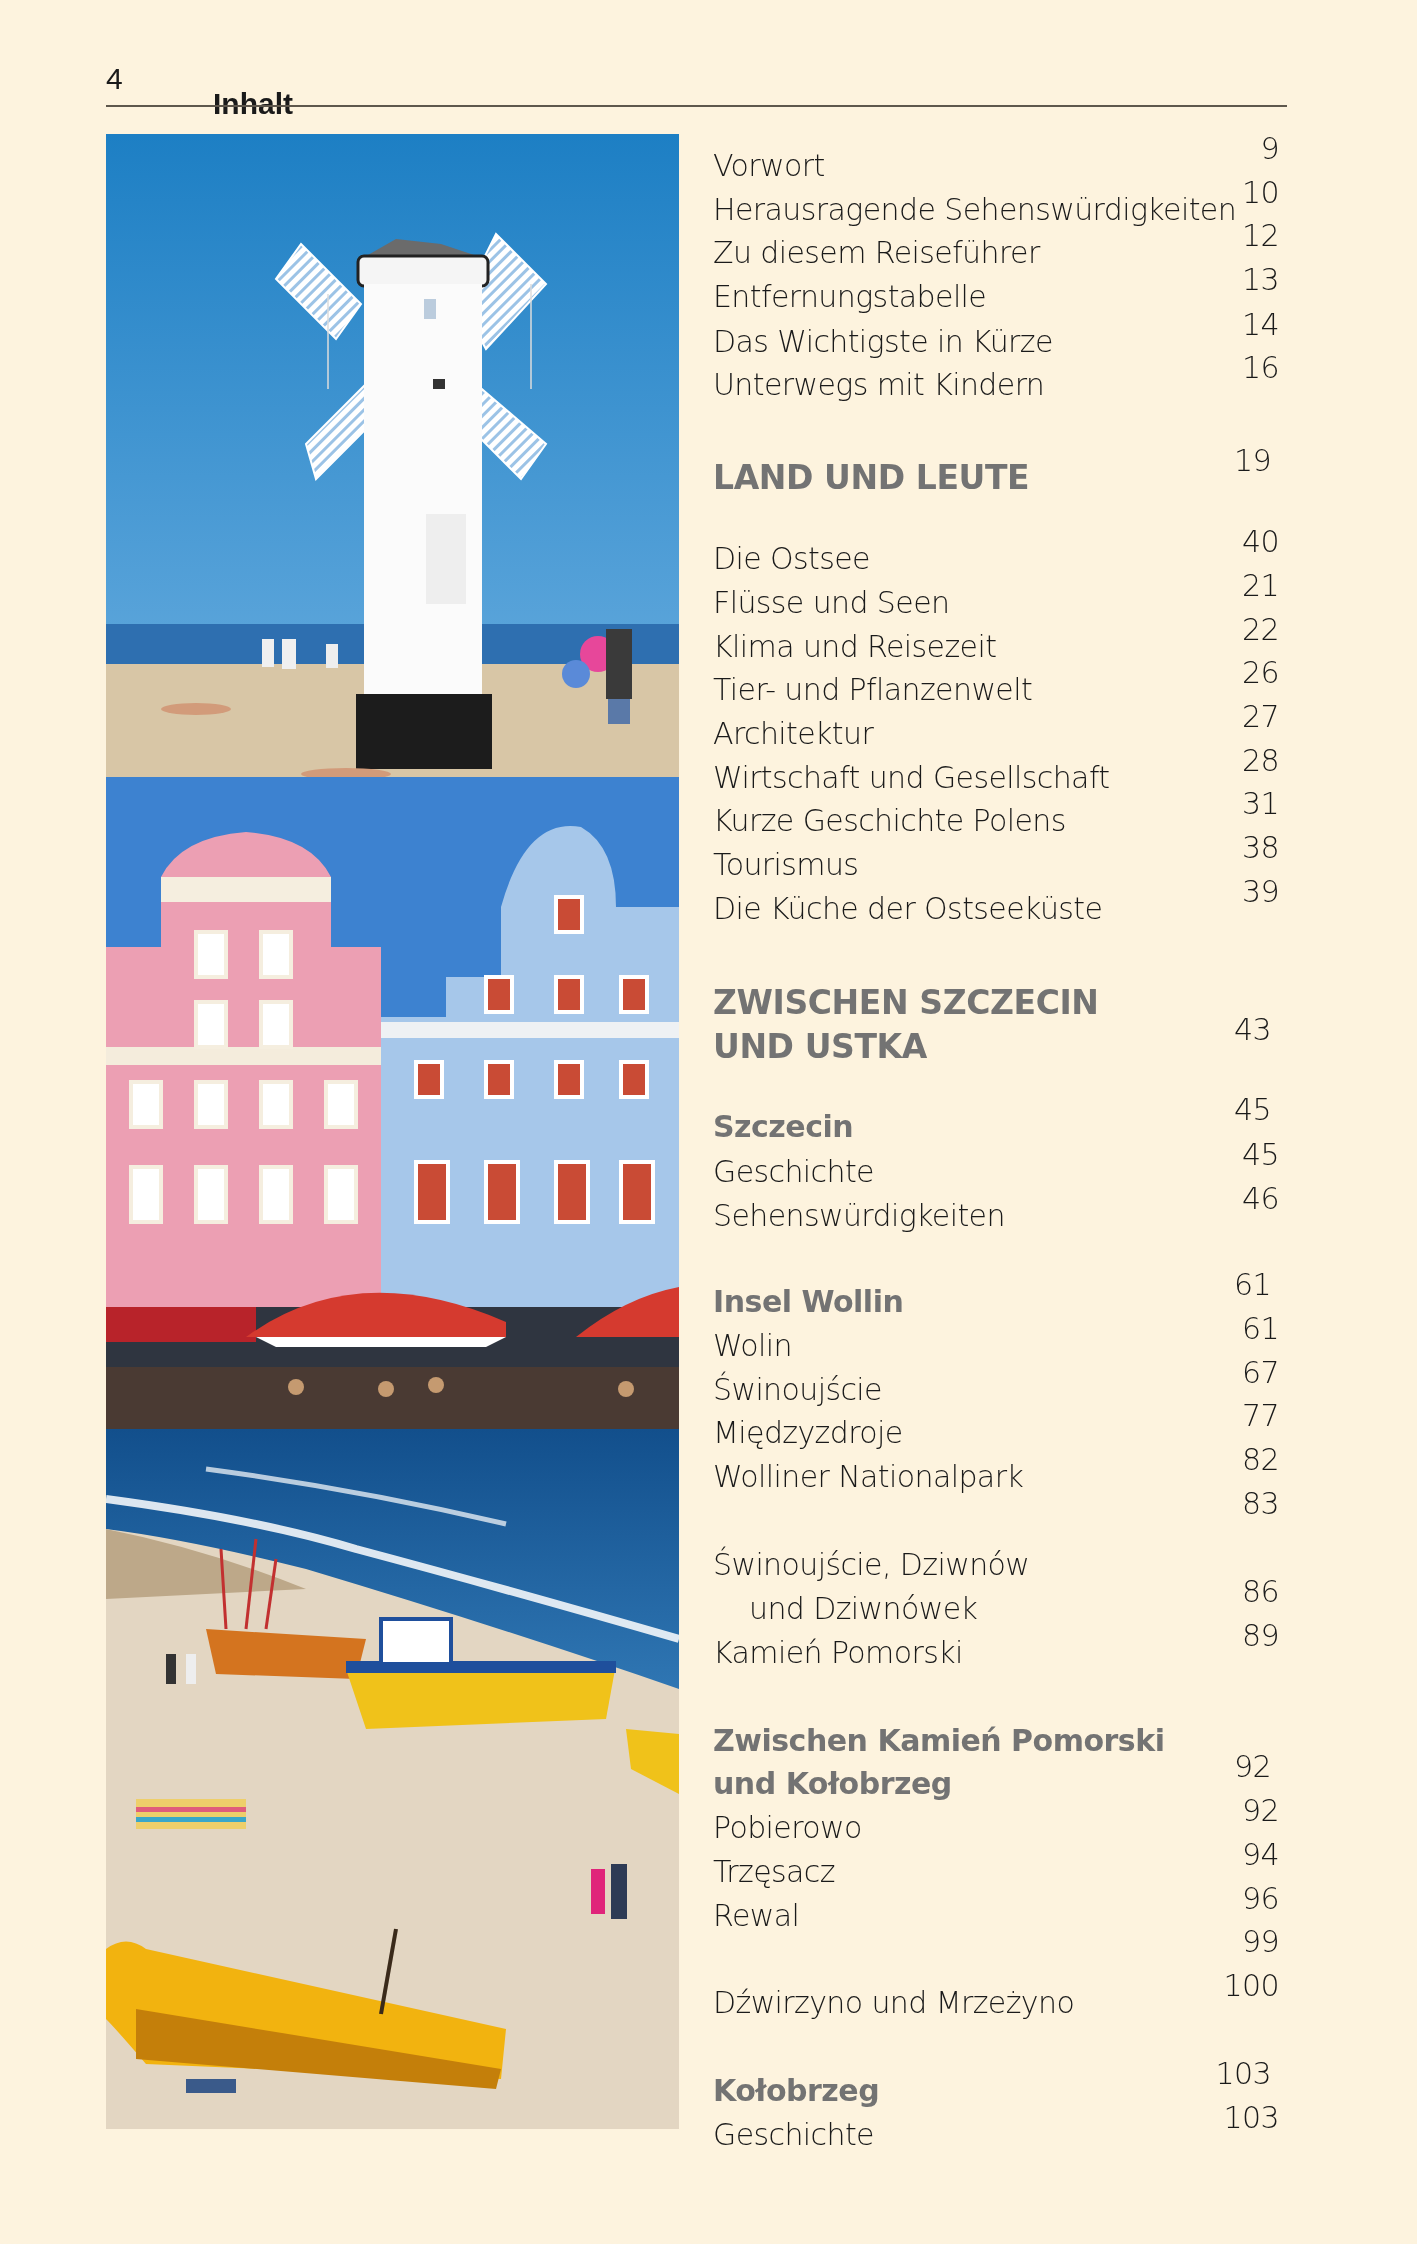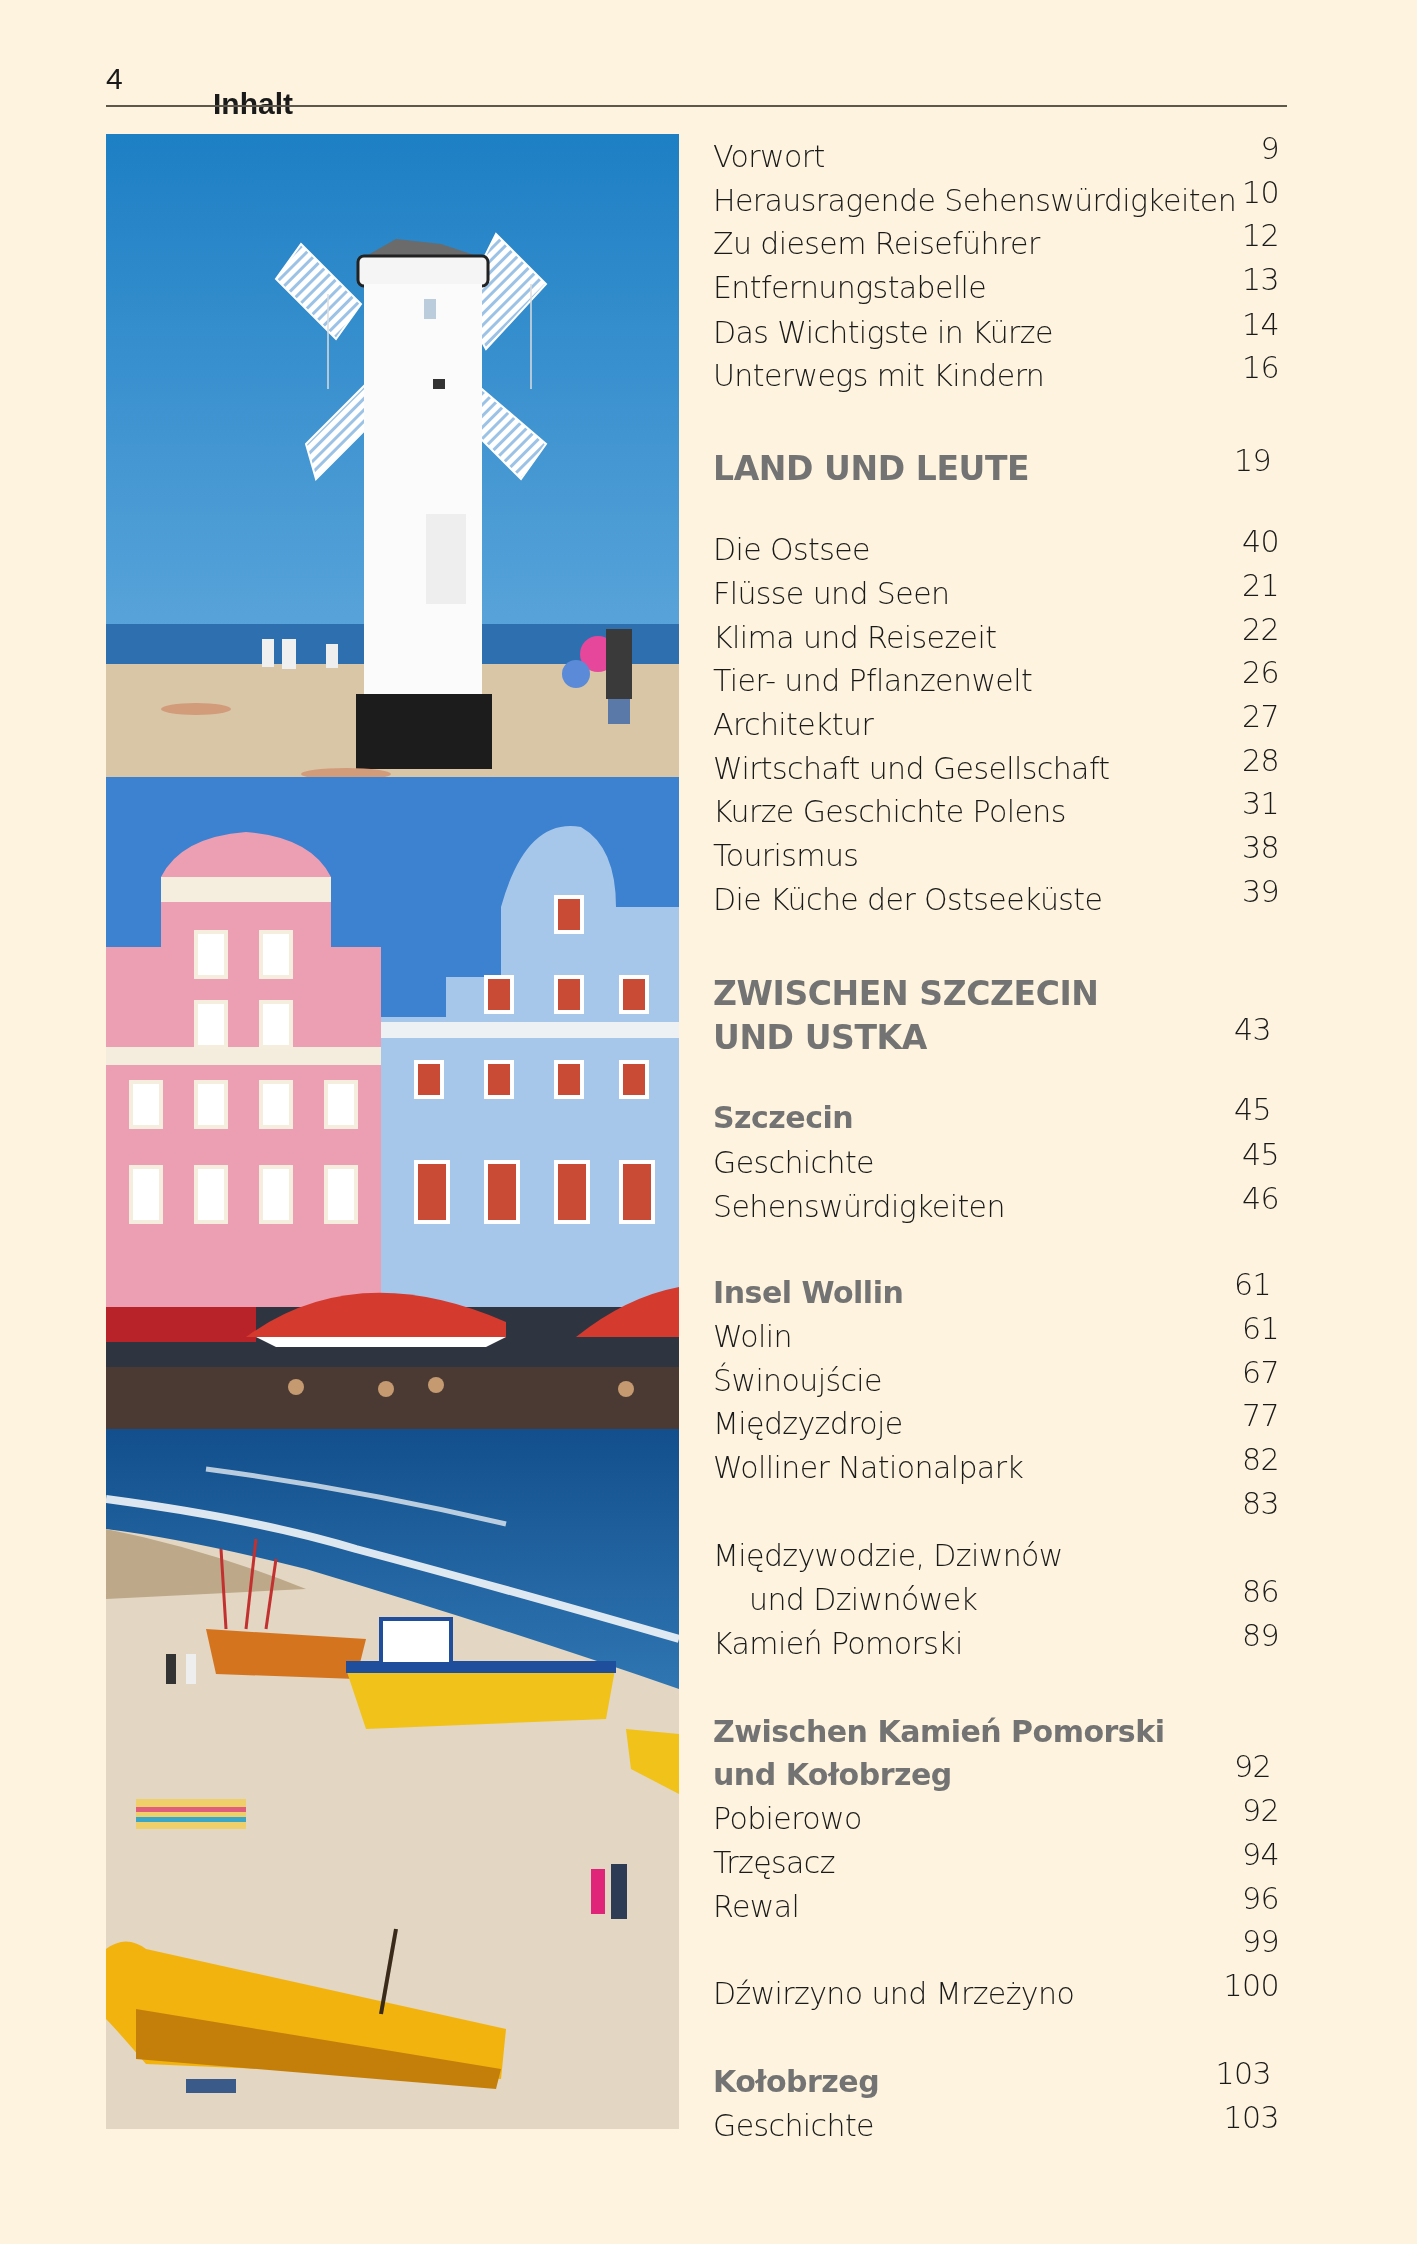--- a/index.html
+++ b/index.html
@@ -13,21 +13,21 @@
   .header .title { position: absolute; left: 107px; top: 0; font-size: 30px; font-weight: bold; font-family: "Liberation Sans", sans-serif; margin-top: 25px; }
   .header .rule { position: absolute; left: 0; top: 43px; width: 1181px; height: 2px; background: #5e574c; }
 
   .photos { position: absolute; left: 106px; top: 134px; width: 573px; height: 1995px; }
   .photo { position: absolute; left: 0; width: 573px; overflow: hidden; }
   .photo svg { display: block; width: 100%; height: 100%; }
 
   .toc { position: absolute; left: 713px; top: 0; width: 566px; }
   .row { position: absolute; left: 0; width: 566px; height: 44px; font-size: 30px; line-height: 44px;
          font-family: "DejaVu Sans", sans-serif; font-weight: 300; letter-spacing: -0.6px; }
-  .row .label { position: absolute; left: 0; top: 8px; white-space: nowrap; }
+  .row .label { position: absolute; left: 0; top: 17px; white-space: nowrap; }
   .row .page { position: absolute; right: 0; top: 0; white-space: nowrap; }
   .row.indent .label { left: 36px; }
   .row.part .label { color: #737373; font-weight: bold; font-size: 33px; letter-spacing: -0.4px; }
   .row.part .page { right: 8px; }
   .row.chapter .label { color: #737373; font-weight: bold; letter-spacing: -0.5px; }
   .row.chapter .page { right: 8px; }
 </style>
 </head>
 <body>
 
@@ -285,21 +285,21 @@
       <span class="page">77</span>
     </div>
   <div class="row" style="top:1438px">
       <span class="label">Wolliner Nationalpark</span>
       <span class="page">82</span>
     </div>
   <div class="row" style="top:1482px">
       <span class="page">83</span>
     </div>
   <div class="row" style="top:1526px">
-      <span class="label">Międzywodzie, Dziwnów</span>
+      <span class="label">Świnoujście, Dziwnów</span>
       <span class="page"></span>
     </div>
   <div class="row indent" style="top:1570px">
       <span class="label">und Dziwnówek</span>
       <span class="page">86</span>
     </div>
   <div class="row" style="top:1614px">
       <span class="label">Kamień Pomorski</span>
       <span class="page">89</span>
     </div>

